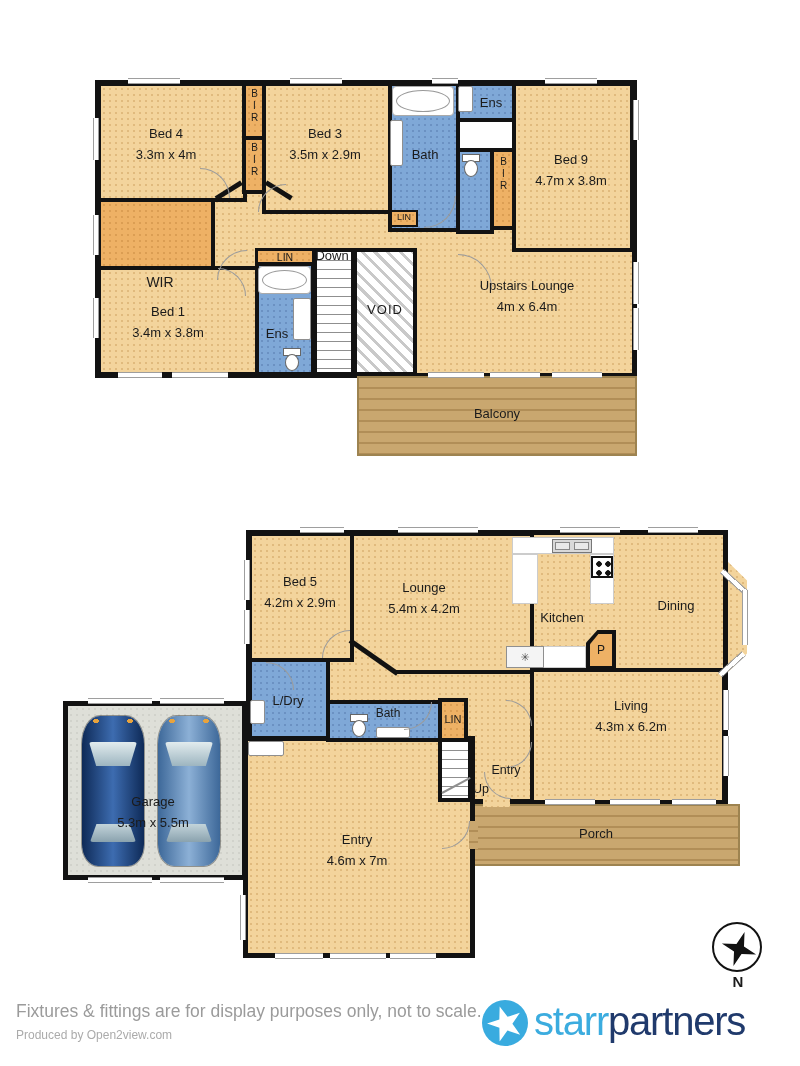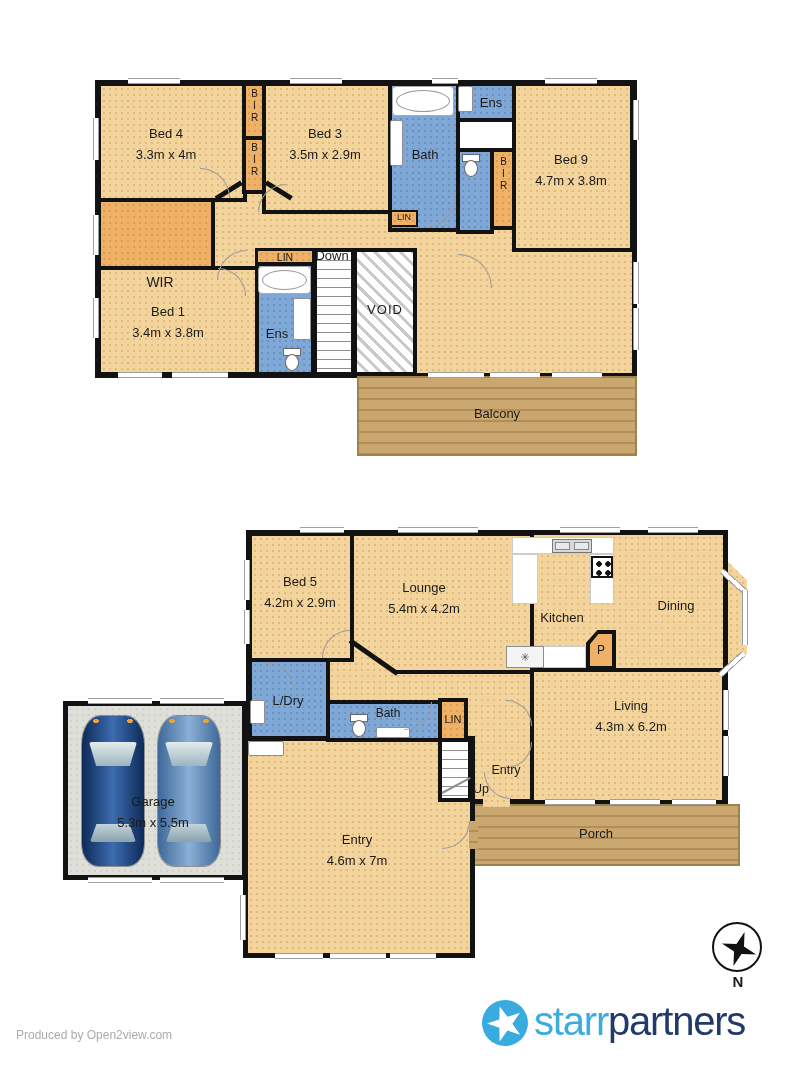--- a/index.html
+++ b/index.html
@@ -153,20 +153,24 @@
   </div>
   <div class="abs lbl" style="left:160px;top:224px;font-size:14px;margin-top:47px;">WIR</div>
   <div class="abs lbl" style="left:332px;top:246px;">Down</div>
   <div class="abs lbl tiny" style="left:404px;top:213px;">LIN</div>
   <div class="abs lbl sm" style="left:285px;top:251px;">LIN</div>
   <div class="abs lbl" style="left:277px;top:324px;">Ens</div>
   <div class="abs lbl" style="left:385px;top:300px;letter-spacing:1px;">VOID</div>
   <div class="abs lbl" style="left:168px;top:302px;">
     <div>Bed 1</div>
     <div>3.4m x 3.8m</div>
+  </div>
+  <div class="abs lbl" style="left:527px;top:276px;">
+    <div>Upstairs Lounge</div>
+    <div>4m x 6.4m</div>
   </div>
   <div class="abs lbl" style="left:497px;top:404px;">Balcony</div>
   <div class="abs vert" style="left:249px;top:88px;">BIR</div>
   <div class="abs vert" style="left:249px;top:142px;">BIR</div>
   <div class="abs vert" style="left:498px;top:156px;">BIR</div>
 
   <div class="abs tan" style="left:722px;top:556px;width:25px;height:122px;clip-path:polygon(0 0,100% 20%,100% 80%,0 100%);background-color:#f3d49c;"></div>
   <div class="abs tan base" style="left:246px;top:530px;width:482px;height:274px;"></div>
   <div class="abs wood" style="left:472px;top:804px;width:268px;height:62px;"></div>
   <div class="abs tan room" style="left:243px;top:736px;width:232px;height:222px;border-width:5px;"></div>
@@ -275,20 +279,21 @@
     <div>Garage</div>
     <div>5.3m x 5.5m</div>
   </div>
   <div class="abs lbl" style="left:596px;top:824px;">Porch</div>
 
   <div class="abs compass" style="left:712px;top:922px;width:50px;height:50px;">
     <div class="abs cstar" style="left:7px;top:7px;width:36px;height:36px;"></div>
   </div>
   <div class="abs lbl" style="left:738px;top:970px;font-weight:bold;font-size:15px;">N</div>
 
+  <div class="abs foot1" style="left:16px;top:1001px;">Fixtures &amp; fittings are for display purposes only, not to scale.</div>
   <div class="abs foot2" style="left:16px;top:1028px;">Produced by Open2view.com</div>
   <div class="abs lstar" style="left:482px;top:1000px;width:46px;height:46px;">
     <div class="lstarcut"></div>
   </div>
   <div class="abs brand" style="left:534px;top:998px;">
     <span class="b1">starr</span><span class="b2">partners</span>
   </div>
 
 </div>
 

